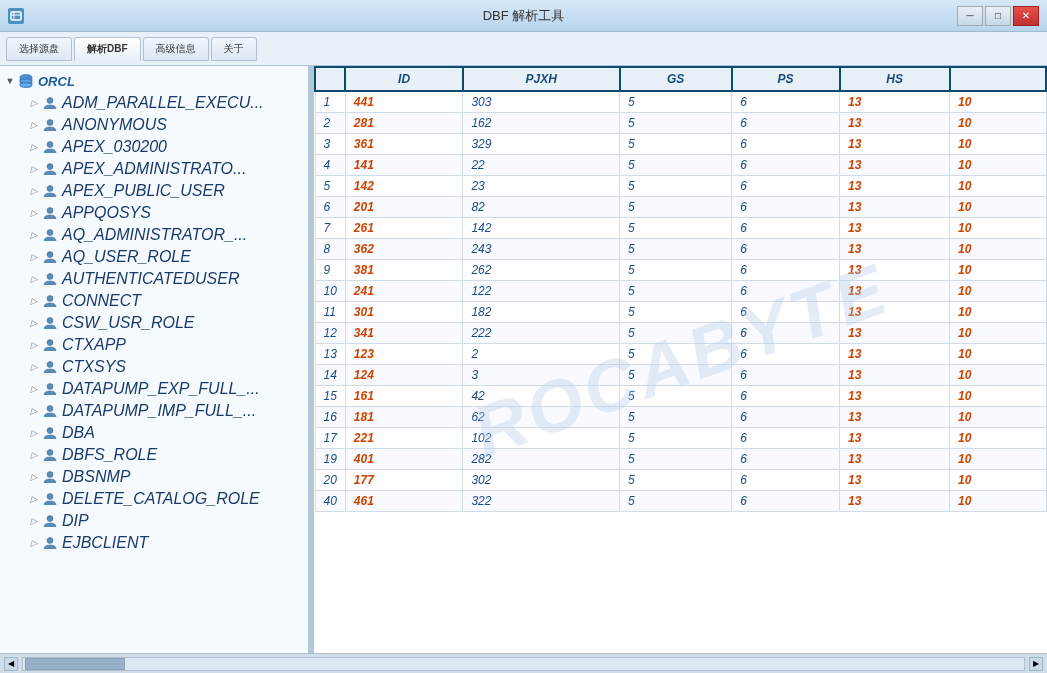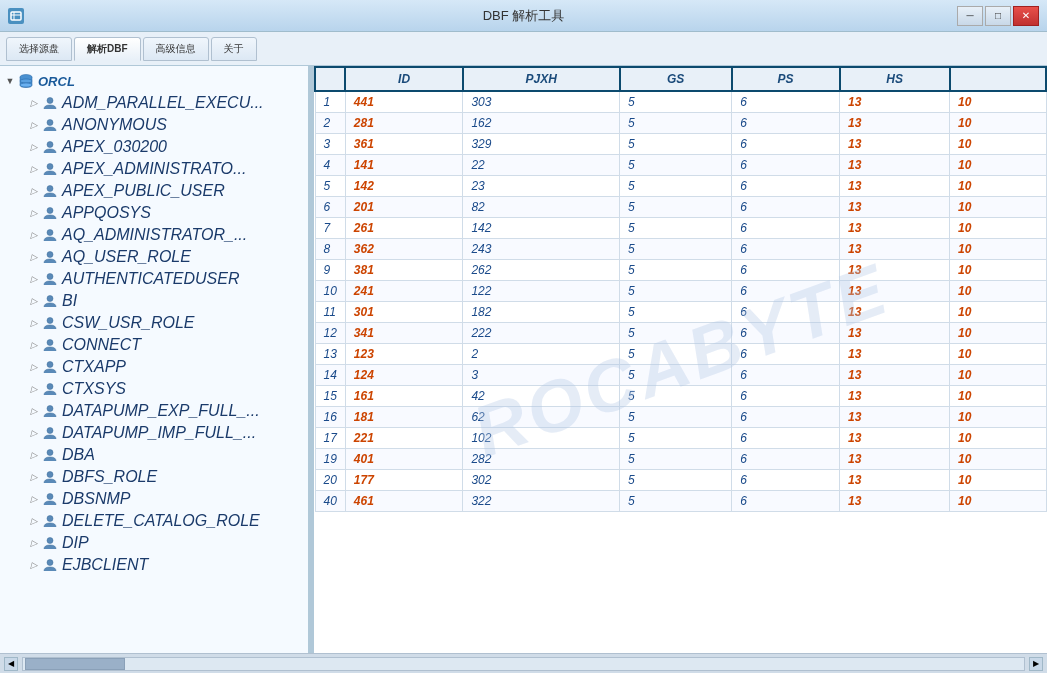--- a/index.html
+++ b/index.html
@@ -432,41 +432,31 @@
       <span class="tree-label">AUTHENTICATEDUSER</span>
     </div>
             <div class="tree-item child-item">
       <span class="expand-arrow leaf"></span>
       <span class="db-icon">
         <svg width="14" height="14" viewBox="0 0 14 14">
           <circle cx="7" cy="4.5" r="3" fill="#5a8ab8" stroke="#3a6a98" stroke-width="0.5"></circle>
           <path d="M1,13 Q1,9 7,9 Q13,9 13,13" fill="#5a8ab8" stroke="#3a6a98" stroke-width="0.5"></path>
         </svg>
       </span>
-      <span class="tree-label">BI</span>
+      <span class="tree-label">CONNECT</span>
     </div>
             <div class="tree-item child-item">
       <span class="expand-arrow leaf"></span>
       <span class="db-icon">
         <svg width="14" height="14" viewBox="0 0 14 14">
           <circle cx="7" cy="4.5" r="3" fill="#5a8ab8" stroke="#3a6a98" stroke-width="0.5"></circle>
           <path d="M1,13 Q1,9 7,9 Q13,9 13,13" fill="#5a8ab8" stroke="#3a6a98" stroke-width="0.5"></path>
         </svg>
       </span>
       <span class="tree-label">CSW_USR_ROLE</span>
-    </div>
-            <div class="tree-item child-item">
-      <span class="expand-arrow leaf"></span>
-      <span class="db-icon">
-        <svg width="14" height="14" viewBox="0 0 14 14">
-          <circle cx="7" cy="4.5" r="3" fill="#5a8ab8" stroke="#3a6a98" stroke-width="0.5"></circle>
-          <path d="M1,13 Q1,9 7,9 Q13,9 13,13" fill="#5a8ab8" stroke="#3a6a98" stroke-width="0.5"></path>
-        </svg>
-      </span>
-      <span class="tree-label">CONNECT</span>
     </div>
             <div class="tree-item child-item">
       <span class="expand-arrow leaf"></span>
       <span class="db-icon">
         <svg width="14" height="14" viewBox="0 0 14 14">
           <circle cx="7" cy="4.5" r="3" fill="#5a8ab8" stroke="#3a6a98" stroke-width="0.5"></circle>
           <path d="M1,13 Q1,9 7,9 Q13,9 13,13" fill="#5a8ab8" stroke="#3a6a98" stroke-width="0.5"></path>
         </svg>
       </span>
       <span class="tree-label">CTXAPP</span>

